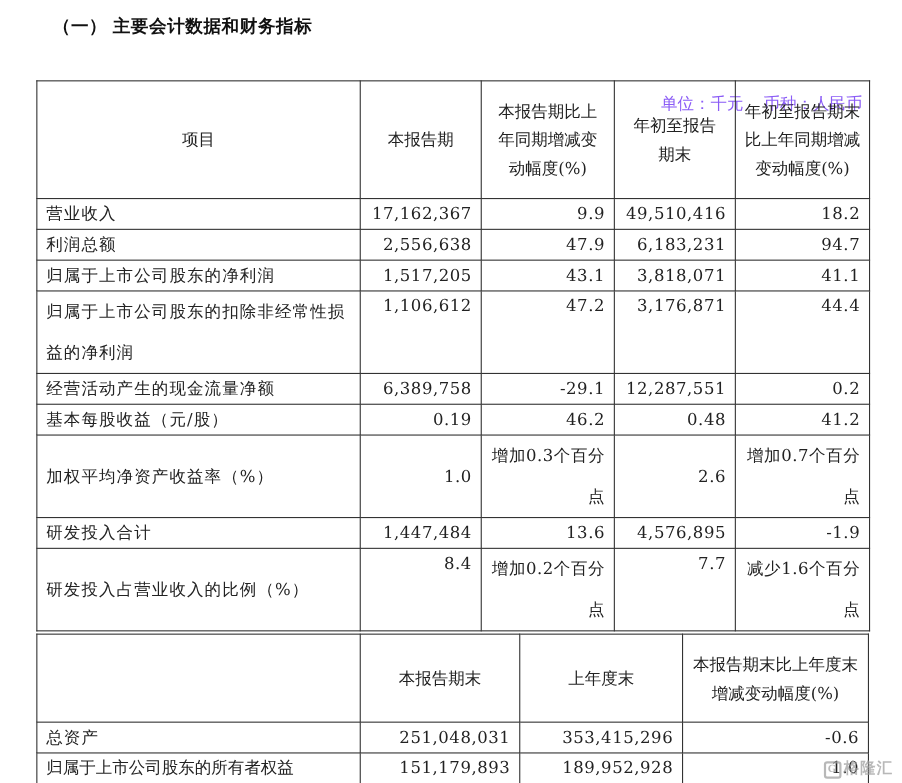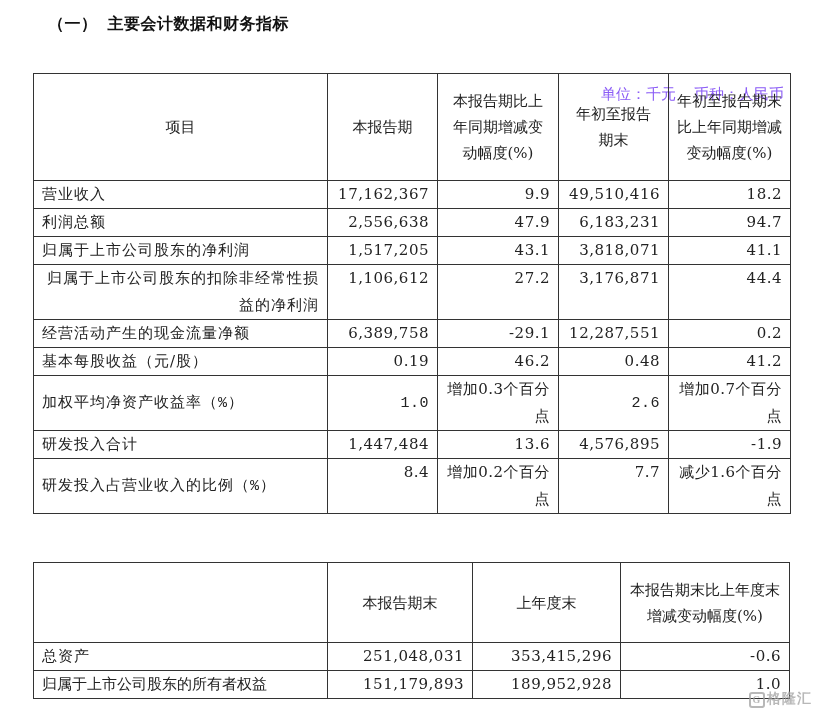--- a/index.html
+++ b/index.html
@@ -3,44 +3,44 @@
   <meta charset="utf-8">
   <style>
     html, body { margin: 0; padding: 0; background: #ffffff; }
     body {
       width: 820px; height: 712px; position: relative; overflow: hidden;
       font-family: "DejaVu Serif", "Liberation Serif", serif;
       color: #1a1a1a;
     }
     .title {
       position: absolute; left: 48px; top: 14px;
-      font-family: Liberation Mono, monospace;
+      font-family: Liberation Sans, sans-serif;
       font-weight: bold; font-size: 16px; letter-spacing: 0.5px;
       color: #111;
     }
     .unit-line {
       position: absolute; right: 36px; top: 48px;
       font-size: 15px; color: #8b5cf6; white-space: nowrap; margin-top: 37px;
     }
     .unit-line span + span { margin-left: 18px; }
     table {
       position: absolute; border-collapse: collapse; table-layout: fixed;
       font-size: 15px; color: #222;
     }
     td, th {
       border: 1px solid #333; padding: 0 8px; font-weight: normal;
       line-height: 27px; vertical-align: top;
     }
     th { text-align: center; vertical-align: middle; line-height: 26px; }
     #t1 { left: 33px; top: 73px; width: 757px; }
-    #t2 { left: 33px; top: 562px; width: 756px; padding-left: 22px; }
+    #t2 { left: 33px; top: 576px; width: 756px; padding-left: 22px; }
     .num { text-align: right; letter-spacing: 0.5px; }
     .lbl { text-align: left; letter-spacing: 1px; }
-    .mid { vertical-align: middle; font-family: Liberation Mono, monospace; }
-    .wrap { line-height: 27px; text-align: right; }
+    .mid { vertical-align: middle; }
+    .wrap { line-height: 37px; }
     .watermark {
       position: absolute; right: 8px; bottom: 4px;
       font-family: Liberation Serif, serif; font-size: 14px; font-weight: bold;
       color: rgba(160,160,160,0.75); letter-spacing: 1px;
     }
     .watermark .g {
       display: inline-block; border: 2px solid rgba(160,160,160,0.75);
       border-radius: 3px; width: 12px; height: 12px; line-height: 12px;
       font-size: 10px; text-align: center; margin-right: 2px; vertical-align: middle;
     }
@@ -89,21 +89,21 @@
     <tr style="height:27px">
       <td class="lbl">归属于上市公司股东的净利润</td>
       <td class="num">1,517,205</td>
       <td class="num">43.1</td>
       <td class="num">3,818,071</td>
       <td class="num">41.1</td>
     </tr>
     <tr style="height:54px">
       <td class="lbl wrap">归属于上市公司股东的扣除非经常性损益的净利润</td>
       <td class="num">1,106,612</td>
-      <td class="num">27.2</td>
+      <td class="num">47.2</td>
       <td class="num">3,176,871</td>
       <td class="num">44.4</td>
     </tr>
     <tr style="height:27px">
       <td class="lbl">经营活动产生的现金流量净额</td>
       <td class="num">6,389,758</td>
       <td class="num">-29.1</td>
       <td class="num">12,287,551</td>
       <td class="num">0.2</td>
     </tr>

